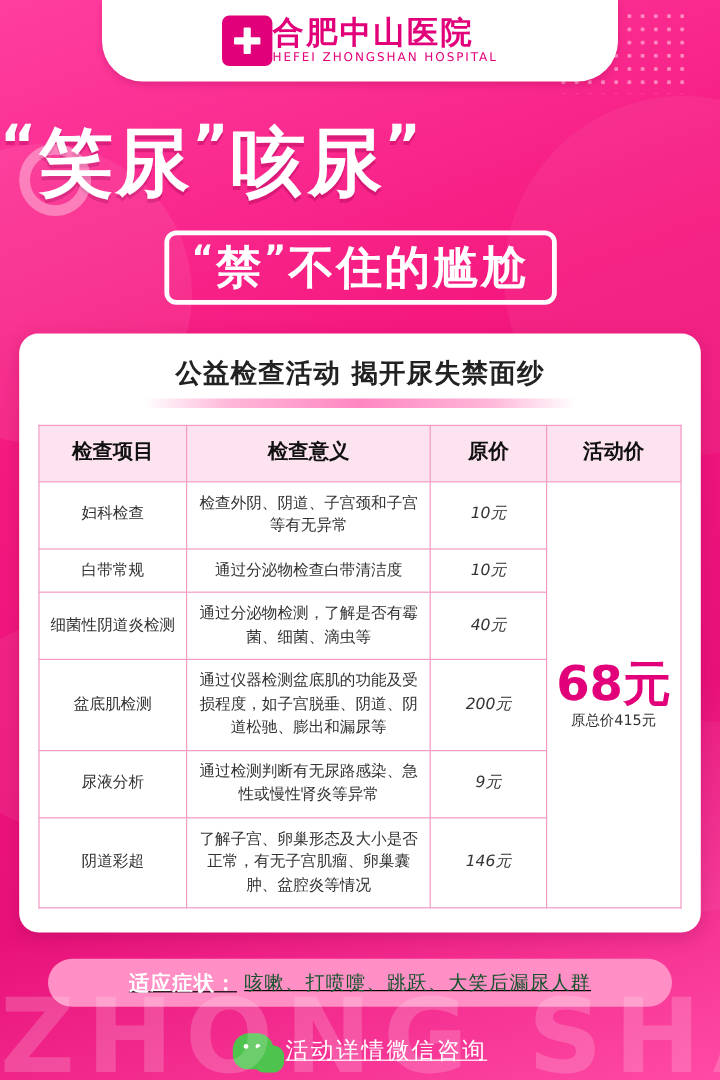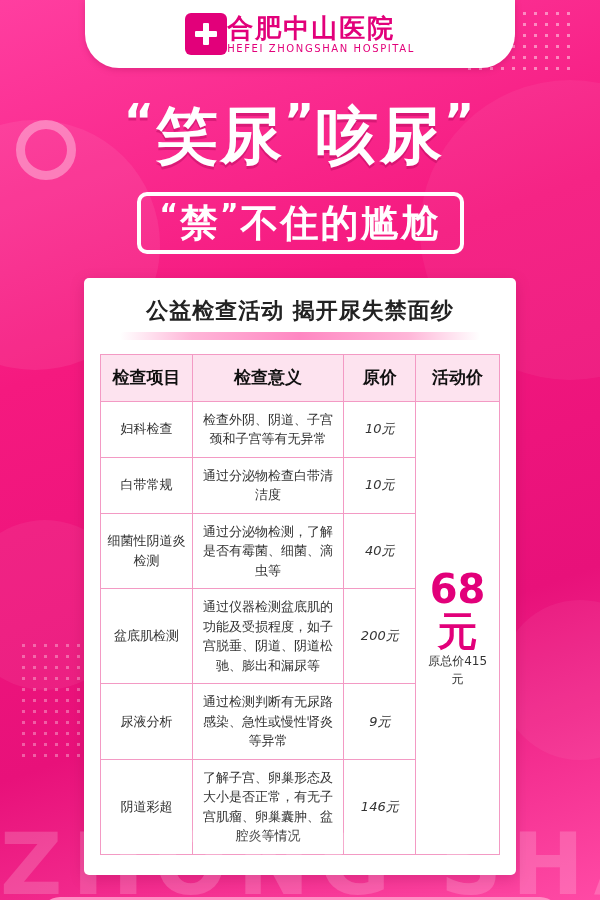--- a/index.html
+++ b/index.html
@@ -56,43 +56,43 @@
     content: ""; position: absolute; background: #ffffff;
   }
   .logo-mark::before { width: 22px; height: 6px; border-radius: 1px; }
   .logo-mark::after { width: 6px; height: 22px; border-radius: 1px; }
   .logo-text { text-align: left; }
   .logo-cn { font-size: 26px; font-weight: bold; color: #e2007a; letter-spacing: 2px; line-height: 1.1; }
   .logo-en { font-size: 10px; color: #e2007a; letter-spacing: 1.6px; }
 
   
   .headline {
-    margin-top: 26px; text-align: center;
+    margin-top: 26px; text-align: left;
     color: #ffffff;
     font-size: 62px; font-weight: bold;
     letter-spacing: 2px;
     text-shadow: 0 3px 0 rgba(160,0,80,0.35);
   }
   .headline .quo { font-size: 46px; vertical-align: top; }
   .subline-wrap {
     margin: 14px auto 0; width: 327px; height: 62px;
     border: 4px solid #ffffff; border-radius: 10px;
     display: flex; align-items: center; justify-content: center;
   }
   .subline {
     color: #ffffff; font-size: 38px; font-weight: bold; letter-spacing: 2px;
   }
   .subline .quo { font-size: 28px; vertical-align: top; }
 
   
   .card {
     position: relative;
-    margin: 24px auto 0; width: 432px;
+    margin: 24px auto 0; width: 568px;
     background: #ffffff;
-    border-radius: 5px;
+    border-radius: 16px;
     padding: 18px 16px 20px;
     box-shadow: 0 4px 14px rgba(140,0,70,0.25);
   }
   .card-title {
     text-align: center; font-size: 22px; font-weight: bold; color: #222;
     letter-spacing: 1px; margin-bottom: 6px;
   }
   .card-title-underline {
     width: 360px; height: 8px; margin: 0 auto 14px;
     background: linear-gradient(90deg, rgba(255,160,210,0) 0%, #ffb6d8 20%, #ff87c2 50%, #ffb6d8 80%, rgba(255,160,210,0) 100%);

